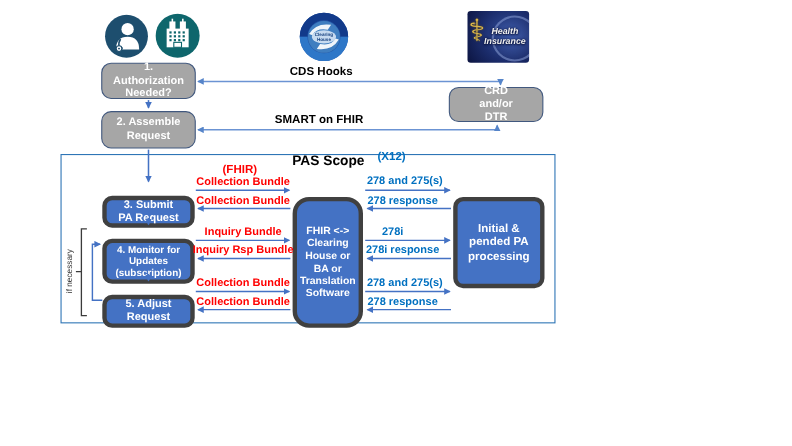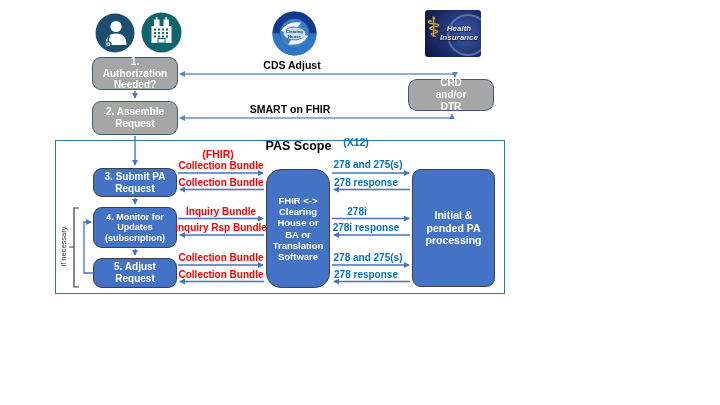--- a/index.html
+++ b/index.html
@@ -10,21 +10,21 @@
   }
   .abs { position:absolute; }
   svg.overlay { position:absolute; left:0; top:0; width:720px; height:405px; }
 
   .box {
     position:absolute; border-radius:9px; color:#fff; font-weight:bold;
     display:flex; align-items:center; justify-content:center; text-align:center;
     line-height:1.18; box-sizing:border-box;
   }
   .gray { background:#A6A6A6; border:1.6px solid #41587E; }
-  .blue { background:#4472C4; border:1px solid #404040; }
+  .blue { background:#4472C4; border:4px solid #404040;margin-top:10px; }
 
   .flow-label {
     position:absolute; font-weight:bold; font-size:10px; white-space:nowrap;
     transform:translateX(-50%); line-height:1;
   }
   .red-label  { color:#FF0000; }
   .blue-label { color:#0070C0; }
 
   .tag-label {
     position:absolute; font-weight:bold; font-size:10.5px; white-space:nowrap;
@@ -127,21 +127,21 @@
   </div>
 
   <div class="box gray" style="left:92px; top:101px; width:86px; height:34px; font-size:10px; padding:2px 9px;">
     <span>2. Assemble Request</span>
   </div>
 
   <div class="box gray" style="left:408px; top:79px; width:86px; height:32px; font-size:10px; padding:2px 16px;text-align:center;">
     <span>CRD and/or DTR</span>
   </div>
 
-  <div class="flow-label" style="left:292px; top:60px; color:#000; font-size:10.5px;">CDS Adjust</div>
+  <div class="flow-label" style="left:292px; top:60px; color:#000; font-size:10.5px;">CDS Hooks</div>
   <div class="flow-label" style="left:290px; top:104px; color:#000; font-size:10.5px;">SMART on FHIR</div>
 
   <div class="pas-frame" style="left:55px; top:140px; width:450px; height:154px;"></div>
   <div class="pas-title" style="left:292px; top:139px;padding-left:13px;">PAS Scope</div>
 
   <div class="tag-label red-label" style="left:218px; top:148px;">(FHIR)</div>
   <div class="tag-label blue-label" style="left:356px; top:136px;">(X12)</div>
 
   <div class="box blue" style="left:93px; top:168px; width:84px; height:29px; font-size:10px; padding:2px 10px;">
     <span>3. Submit PA Request</span>
@@ -152,21 +152,21 @@
   </div>
 
   <div class="box blue" style="left:93px; top:258px; width:84px; height:30px; font-size:10px; padding:2px 14px;">
     <span>5. Adjust Request</span>
   </div>
 
   <div class="box blue" style="left:266px; top:169px; width:64px; height:119px; font-size:9.5px; padding:2px 5px;border-radius:15px;">
     <span>FHIR &lt;-&gt; Clearing House or BA or Translation Software</span>
   </div>
 
-  <div class="box blue" style="left:412px; top:169px; width:83px; height:118px; font-size:10.5px; padding:2px 10px;">
+  <div class="box blue" style="left:412px; top:169px; width:83px; height:83px; font-size:10.5px; padding:2px 10px;">
     <span>Initial &amp; pended PA processing</span>
   </div>
 
   <div class="flow-label red-label" style="left:221px; top:161px;">Collection Bundle</div>
   <div class="flow-label red-label" style="left:221px; top:177.5px;">Collection Bundle</div>
   <div class="flow-label red-label" style="left:221px; top:206.5px;">Inquiry Bundle</div>
   <div class="flow-label red-label" style="left:221px; top:223px;">Inquiry Rsp Bundle</div>
   <div class="flow-label red-label" style="left:221px; top:253px;">Collection Bundle</div>
   <div class="flow-label red-label" style="left:221px; top:269.5px;">Collection Bundle</div>
 

